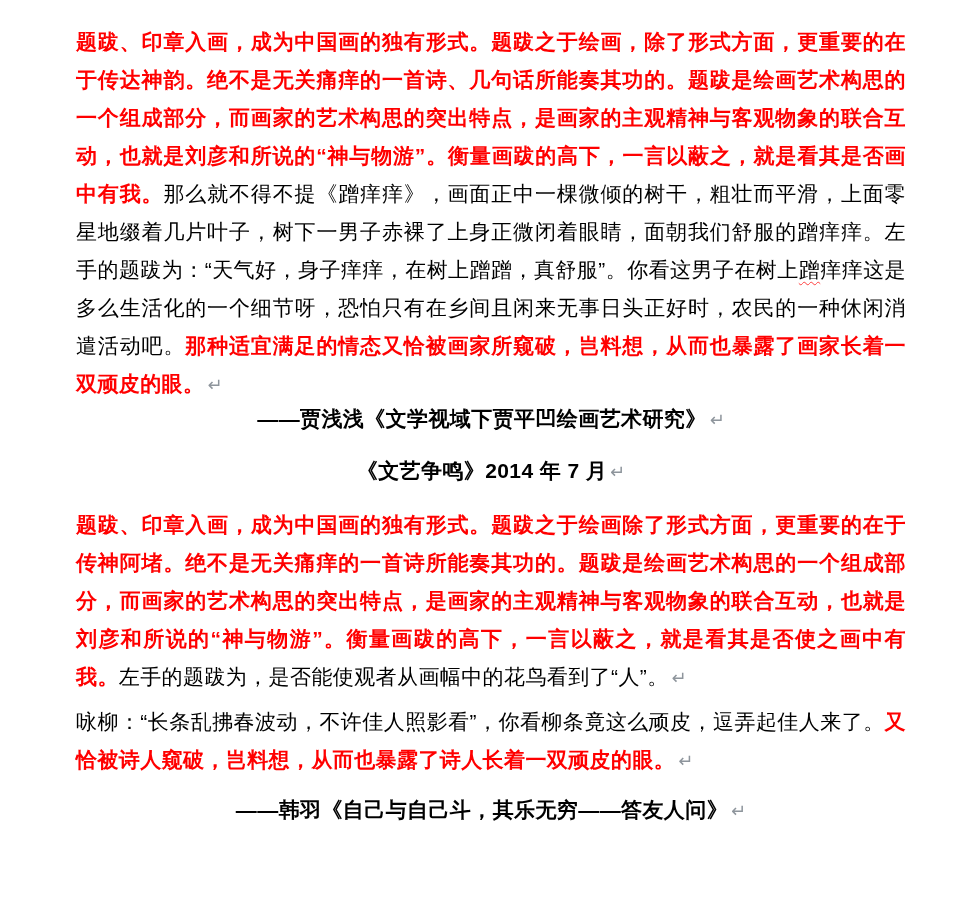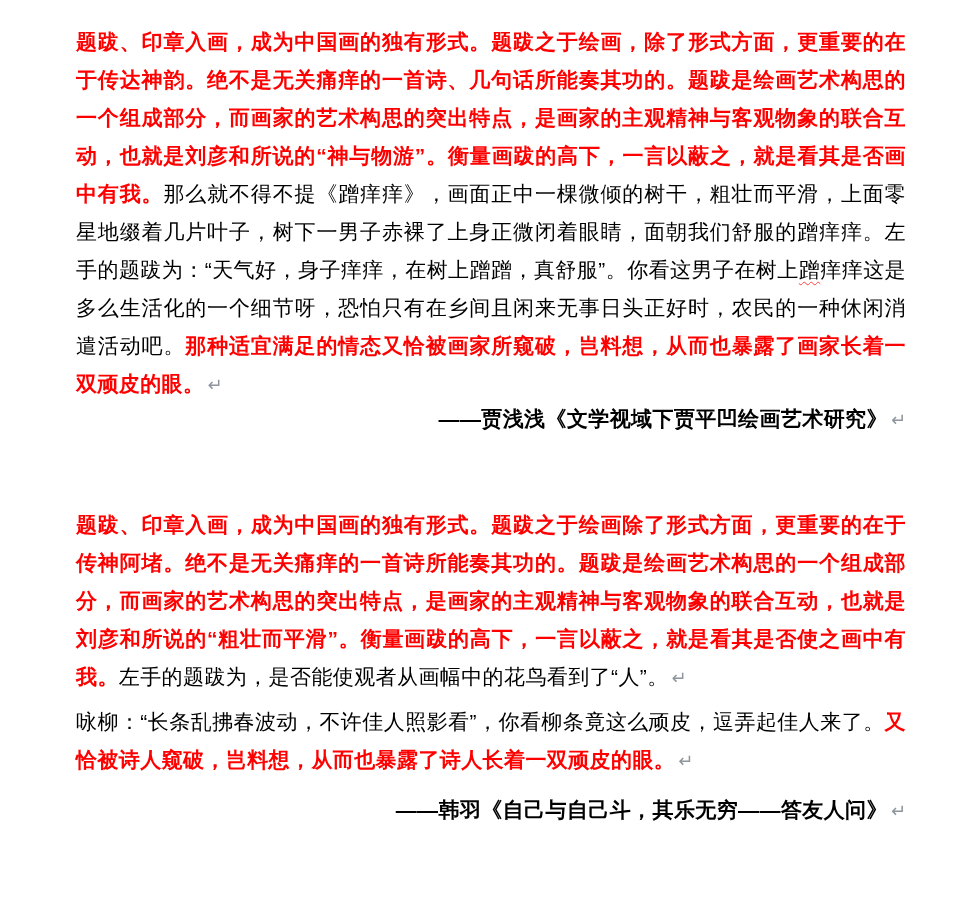--- a/index.html
+++ b/index.html
@@ -23,21 +23,21 @@
     line-height: 38px;
     letter-spacing: 0.4px;
     color: var(--body-color, #000000);
     margin: 0;
   }
   .para.align-justify {
     text-align: justify;
     text-align-last: left;
   }
   .para.align-right {
-    text-align: right;
+    text-align: center;
     padding-right: 4px;
   }
   #p1 { top: 23px; }
   #p2 { top: 400px; }
   #p3 { top: 452px; }
   #p4 { top: 506px; }
   #p5 { top: 703px; }
   #p6 { top: 791px; }
   #p7 { top: 839px; }
 
@@ -67,16 +67,17 @@
     text-decoration-thickness: 1px;
     text-underline-offset: 4px;
   }
 </style>
 </head>
 <body>
 
 <div class="page">
   <div class="para align-justify" id="p1"><span class="seg-red">题跋、印章入画，成为中国画的独有形式。题跋之于绘画，除了形式方面，更重要的在于传达神韵。绝不是无关痛痒的一首诗、几句话所能奏其功的。题跋是绘画艺术构思的一个组成部分，而画家的艺术构思的突出特点，是画家的主观精神与客观物象的联合互动，也就是刘彦和所说的“神与物游”。衡量画跋的高下，一言以蔽之，就是看其是否画中有我。</span><span class="seg-black">那么就不得不提《蹭痒痒》，画面正中一棵微倾的树干，粗壮而平滑，上面零星地缀着几片叶子，树下一男子赤裸了上身正微闭着眼睛，面朝我们舒服的蹭痒痒。左手的题跋为：“天气好，身子痒痒，在树上蹭蹭，真舒服”。你看这男子在树上</span><span class="seg-black squiggle">蹭</span><span class="seg-black">痒痒这是多么生活化的一个细节呀，恐怕只有在乡间且闲来无事日头正好时，农民的一种休闲消遣活动吧。</span><span class="seg-red">那种适宜满足的情态又恰被画家所窥破，岂料想，从而也暴露了画家长着一双顽皮的眼。</span><span class="seg-mark">↵</span></div>
   <div class="para align-right" id="p2"><span class="seg-attr">——贾浅浅《文学视域下贾平凹绘画艺术研究》</span><span class="seg-mark">↵</span></div>
-  <div class="para align-justify" id="p4"><span class="seg-red">题跋、印章入画，成为中国画的独有形式。题跋之于绘画除了形式方面，更重要的在于传神阿堵。绝不是无关痛痒的一首诗所能奏其功的。题跋是绘画艺术构思的一个组成部分，而画家的艺术构思的突出特点，是画家的主观精神与客观物象的联合互动，也就是刘彦和所说的“粗壮而平滑”。衡量画跋的高下，一言以蔽之，就是看其是否使之画中有我。</span><span class="seg-black">左手的题跋为，是否能使观者从画幅中的花鸟看到了“人”。</span><span class="seg-mark">↵</span></div>
+  <div class="para align-right" id="p3"><span class="seg-attr">《文艺争鸣》2014 年 7 月</span><span class="seg-mark">↵</span></div>
+  <div class="para align-justify" id="p4"><span class="seg-red">题跋、印章入画，成为中国画的独有形式。题跋之于绘画除了形式方面，更重要的在于传神阿堵。绝不是无关痛痒的一首诗所能奏其功的。题跋是绘画艺术构思的一个组成部分，而画家的艺术构思的突出特点，是画家的主观精神与客观物象的联合互动，也就是刘彦和所说的“神与物游”。衡量画跋的高下，一言以蔽之，就是看其是否使之画中有我。</span><span class="seg-black">左手的题跋为，是否能使观者从画幅中的花鸟看到了“人”。</span><span class="seg-mark">↵</span></div>
   <div class="para align-right" id="p6"><span class="seg-attr">——韩羽《自己与自己斗，其乐无穷——答友人问》</span><span class="seg-mark">↵</span></div>
   <div class="para align-justify" id="p5"><span class="seg-black">咏柳：“长条乱拂春波动，不许佳人照影看”，你看柳条竟这么顽皮，逗弄起佳人来了。</span><span class="seg-red">又恰被诗人窥破，岂料想，从而也暴露了诗人长着一双顽皮的眼。</span><span class="seg-mark">↵</span></div>
 </div>
 
 </body></html>

